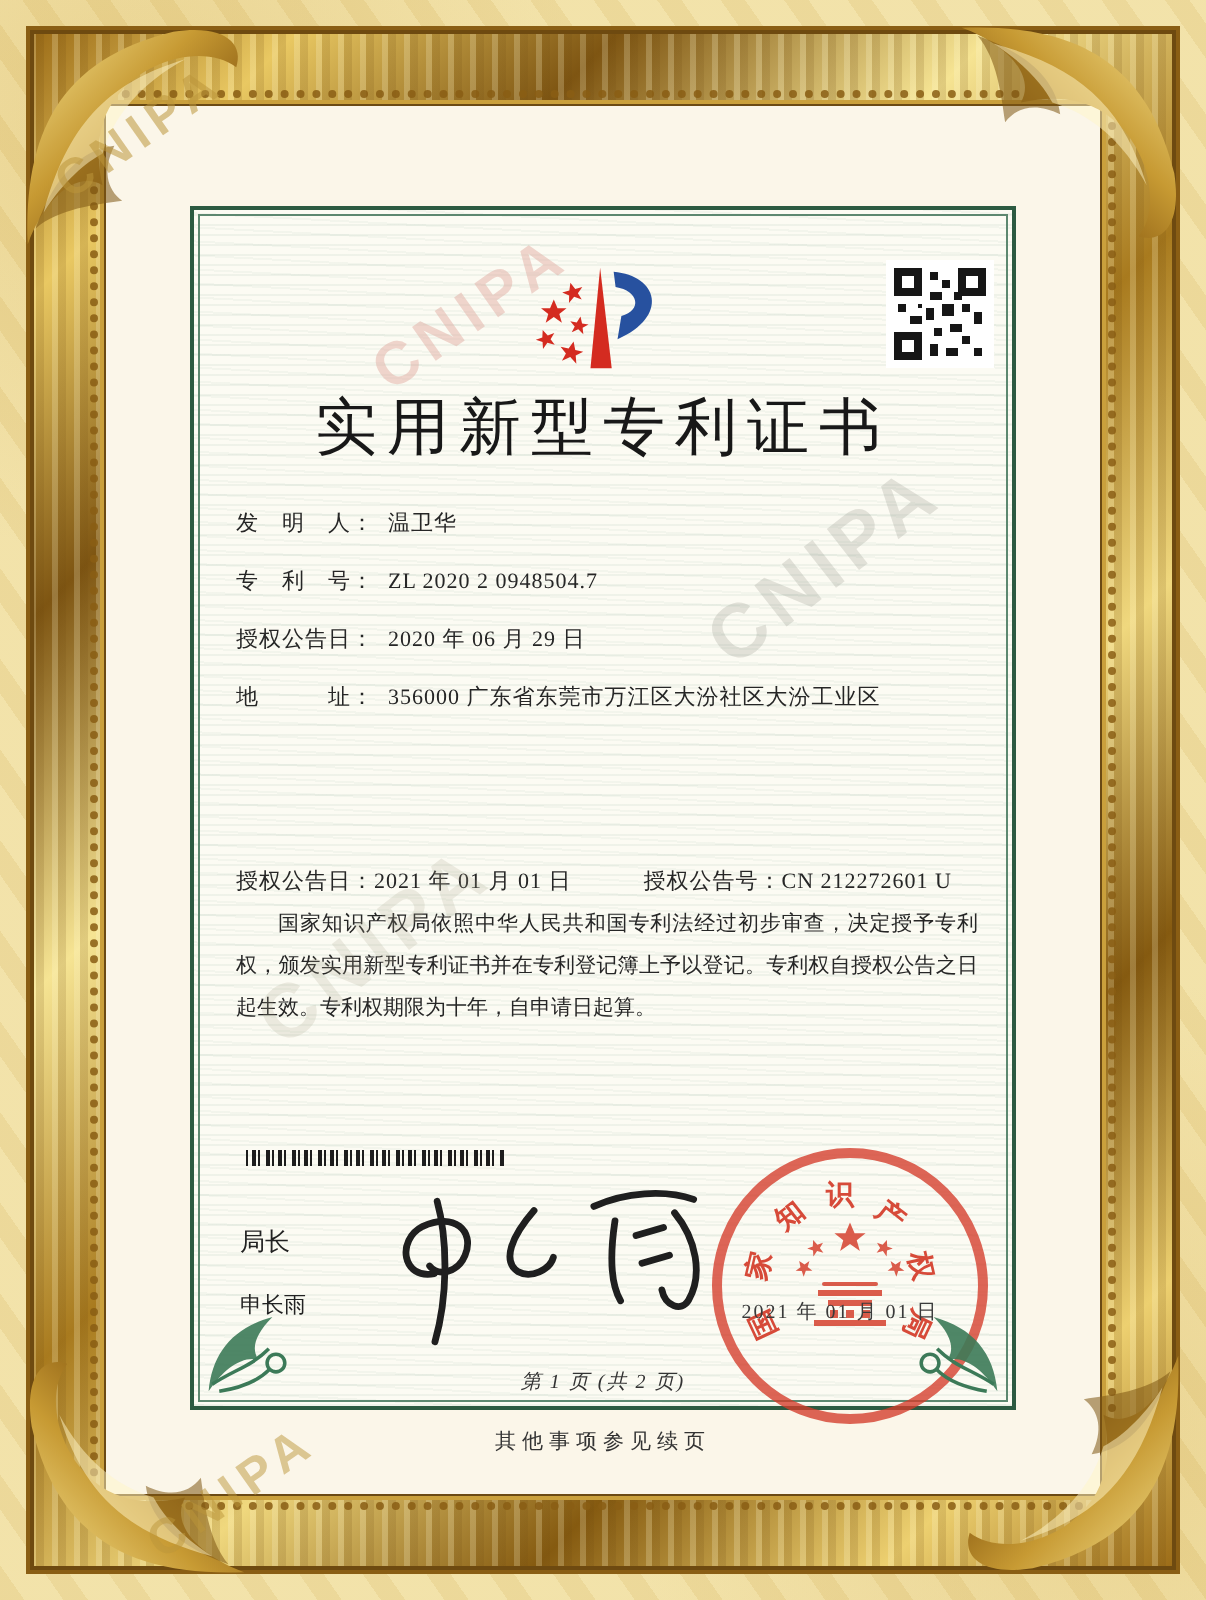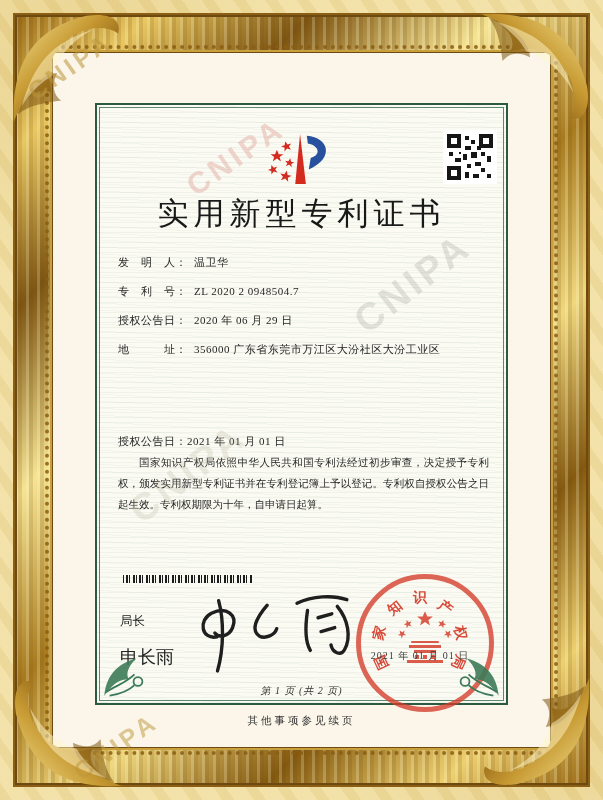--- a/index.html
+++ b/index.html
@@ -65,21 +65,21 @@
   .title{left:0;top:88px;width:100%;text-align:center;font-size:31px;font-weight:normal;letter-spacing:5px;color:#181818;}
   .fields{left:21px;top:143px;font-size:11px;line-height:29px;color:#262626;letter-spacing:.5px;}
   .flabel{display:inline-block;min-width:76px;}
   .grant-row{left:21px;top:322px;font-size:11px;line-height:29px;color:#262626;display:flex;letter-spacing:.5px;}
   .grant-row .pair2{margin-left:36px;}
   .paras{left:21px;top:347px;width:371px;font-size:10.5px;line-height:21px;color:#262626;text-align:justify;}
   .paras p{margin:0;text-indent:2em;}
   .barcode{left:26px;top:470px;width:129px;height:8px;
     background:repeating-linear-gradient(90deg,#1d1d1d 0 1px,transparent 1px 3px,#1d1d1d 3px 5px,transparent 5px 6px,#1d1d1d 6px 7px,transparent 7px 10px,#1d1d1d 10px 12px,transparent 12px 13px);}
   .director-label{left:23px;top:508px;font-size:12.5px;font-family:"Liberation Sans",sans-serif;color:#222;}
-  .director-name{left:23px;top:540px;font-size:18px;font-family:"Liberation Sans",sans-serif;color:#222;}
+  .director-name{left:23px;top:540px;font-size:11px;font-family:"Liberation Sans",sans-serif;color:#222;}
   .signature{left:90px;top:486px;transform:rotate(-4deg);}
   
   .seal{left:259px;top:469px;width:128px;height:128px;border-radius:50%;
     border:5px solid rgba(212,60,42,.85);opacity:.92;}
   .seal-char{position:absolute;font-size:14px;font-weight:bold;color:#d43c2a;width:14px;text-align:center;}
   .sc0{left:14px;top:74px;transform:rotate(-115deg);}
   .sc1{left:12px;top:45px;transform:rotate(-77deg);}
   .sc2{left:27px;top:20px;transform:rotate(-38deg);}
   .sc3{left:52px;top:10px;}
   .sc4{left:77px;top:20px;transform:rotate(38deg);}
@@ -191,20 +191,21 @@
 
   <div class="cin fields">
     <div><span class="flabel">发　明　人：</span><span>温卫华</span></div>
     <div><span class="flabel">专　利　号：</span><span>ZL 2020 2 0948504.7</span></div>
     <div><span class="flabel">授权公告日：</span><span>2020 年 06 月 29 日</span></div>
     <div><span class="flabel">地　　　址：</span><span>356000 广东省东莞市万江区大汾社区大汾工业区</span></div>
   </div>
 
   <div class="cin grant-row">
     <span><span>授权公告日：</span><span>2021 年 01 月 01 日</span></span>
+    <span class="pair2"><span>授权公告号：</span><span>CN 212272601 U</span></span>
   </div>
 
   <div class="cin paras">
     <p>国家知识产权局依照中华人民共和国专利法经过初步审查，决定授予专利权，颁发实用新型专利证书并在专利登记簿上予以登记。专利权自授权公告之日起生效。专利权期限为十年，自申请日起算。</p>
   </div>
 
   <div class="cin barcode"></div>
 
   <div class="cin director-label">局长</div>
   <div class="cin director-name">申长雨</div>

